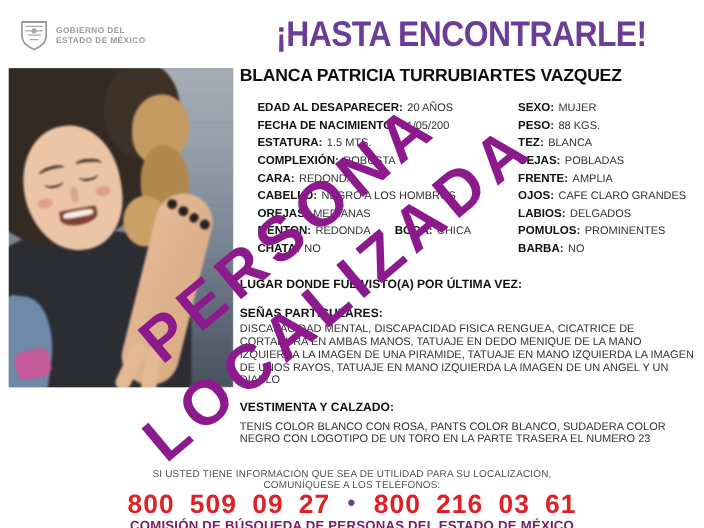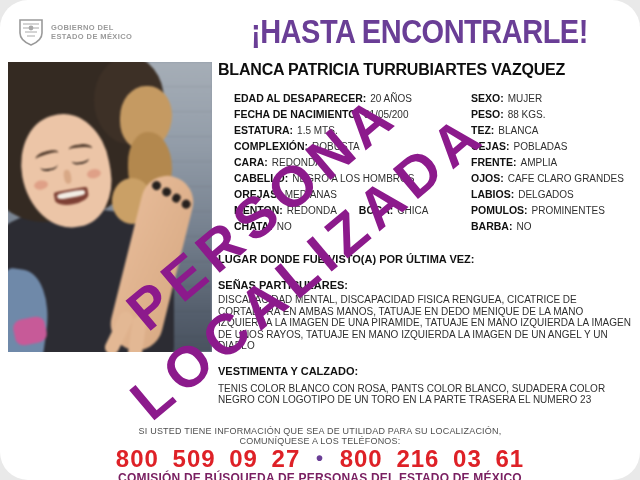--- a/index.html
+++ b/index.html
@@ -1,18 +1,18 @@
 <!DOCTYPE html>
 <html><head>
 <meta charset="utf-8">
 <style>
   html,body{margin:0;padding:0;background:#e9e9e9;}
   .page{
     position:relative;width:640px;height:480px;background:#ffffff;
-    font-family:"Liberation Sans",sans-serif;overflow:hidden;margin:0 auto;border-radius:28px;
+    font-family:"Liberation Sans",sans-serif;overflow:hidden;margin:0 auto;
   }
   
   .logo{position:absolute;left:16px;top:17px;display:flex;align-items:center;gap:5px;z-index:2;}
   .logo svg{display:block;}
   .logo-text{font-size:7.5px;line-height:9px;font-weight:bold;color:#9a9a9a;letter-spacing:.4px;}
   .title{
     position:absolute;left:251px;top:14px;z-index:2;
     font-size:29px;font-weight:bold;letter-spacing:-.5px;color:#6a3e96;
     transform:scaleY(1.12);transform-origin:left top;white-space:nowrap;
   }

